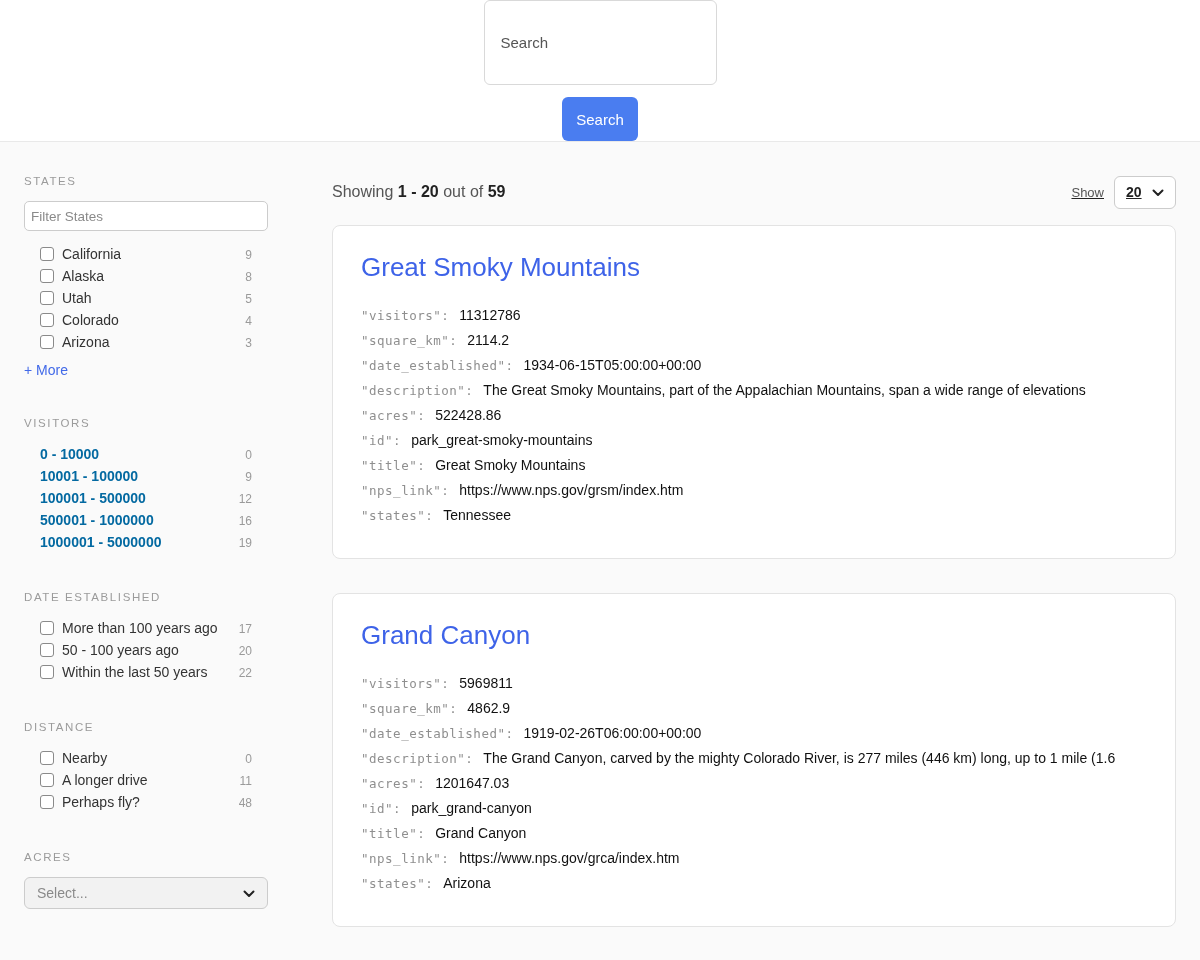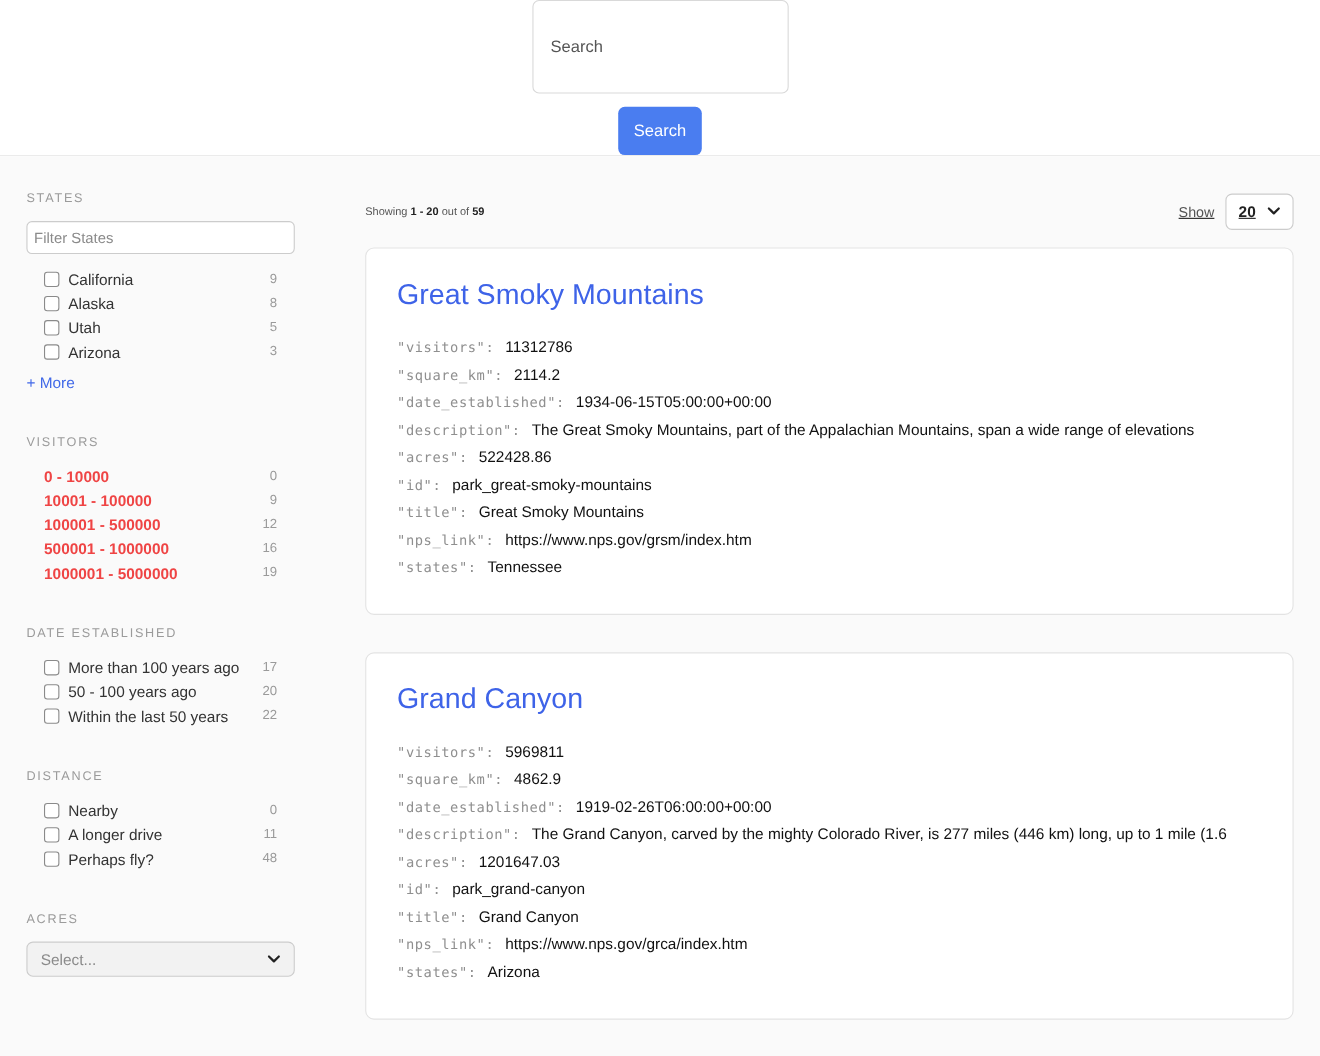--- a/index.html
+++ b/index.html
@@ -25,40 +25,40 @@
 
   
   .facet { margin-bottom:38px; }
   .facet-title { font-size:11.5px; font-weight:400; letter-spacing:1.6px;
     color:#9b9b9b; margin-bottom:14px; }
   .facet-filter { width:100%; height:30px; border:1px solid #ccc; border-radius:5px;
     padding:0 6px; font-size:13.5px; color:#444; outline:none; margin-bottom:12px;
     background:#fff; font-family:"Liberation Sans",sans-serif; }
   .facet-filter::placeholder { color:#8a8a8a; }
   .facet-list { list-style:none; }
-  .facet-item { display:flex; justify-content:space-between; align-items:flex-start;
+  .facet-item { display:flex; justify-content:space-between; align-items:flex-end;
     padding:3px 16px; min-height:21px; }
   .cb-label { display:flex; align-items:center; gap:8px; cursor:pointer; }
   .cb { appearance:none; -webkit-appearance:none; width:14px; height:14px;
     border:1px solid #8a8a8a; border-radius:3px; background:#fff; cursor:pointer; }
   .lbl { font-size:14px; color:#333; }
-  .lbl.bold { font-weight:700; color:#ef4444; }
+  .lbl.bold { font-weight:700; color:#0369a1; }
   .count { font-size:12px; color:#9a9a9a; }
   .more-link { display:inline-block; margin-top:9px; font-size:14px;
     color:#4169e8; text-decoration:none; cursor:pointer; }
 
   .select-box { display:flex; align-items:center; justify-content:space-between;
     border:1px solid #ccc; border-radius:6px; cursor:pointer; background:#f2f2f2;
     height:32px; padding:0 12px; }
   .select-box .placeholder { font-size:14px; color:#8a8a8a; }
 
   
   .results-bar { display:flex; justify-content:space-between; align-items:center;
     height:34px; margin-bottom:16px; }
-  .showing { font-size:10px; color:#555; }
+  .showing { font-size:16px; color:#555; }
   .showing b { color:#222; }
   .page-size { display:flex; align-items:center; gap:10px;text-decoration:underline; }
   .show-label { font-size:13px; color:#555; }
   .page-size .select-box { background:#fff; width:62px; height:33px; padding:0 11px; }
   .page-size .select-box b { font-size:14px; color:#222; }
 
   
   .card { background:#fff; border:1px solid #e3e3e3; border-radius:8px;
     padding:26px 28px 30px; margin-bottom:34px; }
   .card-title { display:inline-block; font-size:26px; font-weight:500;
@@ -102,20 +102,27 @@
         <li class="facet-item">
           <label class="cb-label">
             <input type="checkbox" class="cb" style="">
             <span class="lbl">Utah</span>
           </label>
           <span class="count">5</span>
         </li>
         <li class="facet-item">
           <label class="cb-label">
             <input type="checkbox" class="cb" style="">
+            <span class="lbl">Colorado</span>
+          </label>
+          <span class="count">4</span>
+        </li>
+        <li class="facet-item">
+          <label class="cb-label">
+            <input type="checkbox" class="cb" style="">
             <span class="lbl">Arizona</span>
           </label>
           <span class="count">3</span>
         </li>
       </ul>
       <a class="more-link">+ More</a>
     </section>
 
     <section class="facet">
       <h3 class="facet-title">VISITORS</h3>

